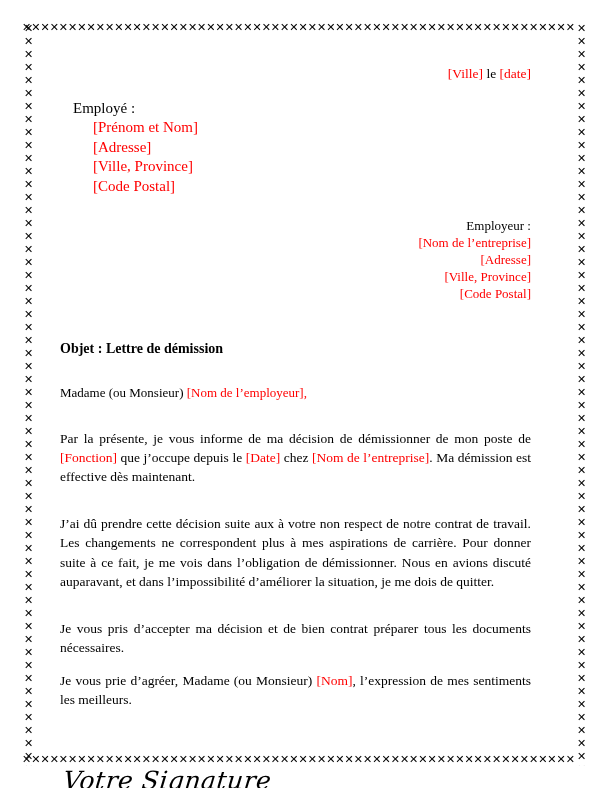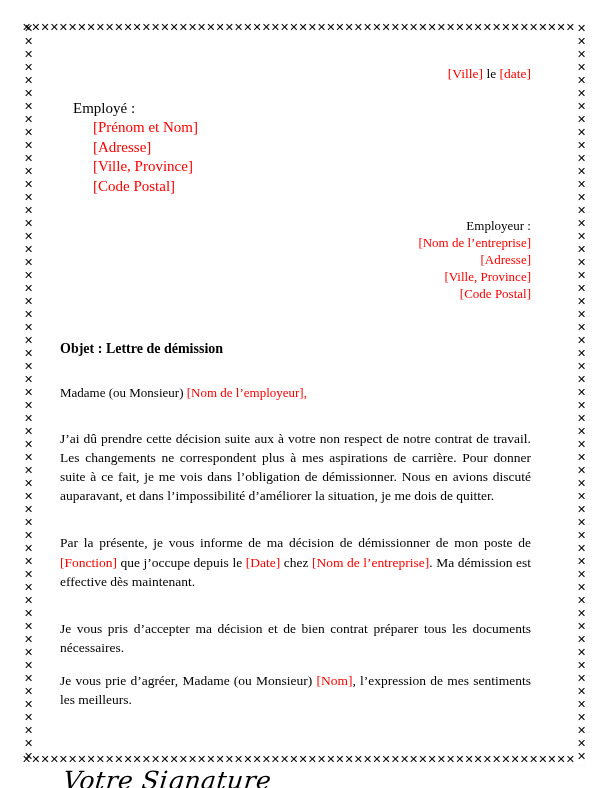--- a/index.html
+++ b/index.html
@@ -169,25 +169,25 @@
       <span class="addr-line red">[Ville,  Province]</span>
       <span class="addr-line red">[Code Postal]</span>
     </div>
 
     <div class="subject">Objet : Lettre de démission</div>
 
     <div class="salutation">
       <span class="blk">Madame (ou Monsieur) </span><span class="red">[Nom de l’employeur],</span>
     </div>
 
-    <div class="para">J’ai dû prendre cette décision suite aux à votre non respect de notre contrat de travail. Les changements ne correspondent plus à mes aspirations de carrière. Pour donner suite à ce fait, je me vois dans l’obligation de démissionner. Nous en avions discuté auparavant, et dans l’impossibilité d’améliorer la situation, je me dois de quitter.</div>
-
     <div class="para">
       <span class="blk">Par la présente, je vous informe de ma décision de démissionner de mon poste de </span><span class="red">[Fonction]</span><span class="blk"> que j’occupe depuis le </span><span class="red">[Date]</span><span class="blk"> chez </span><span class="red">[Nom de l’entreprise]</span><span class="blk">. Ma démission est effective dès maintenant.</span>
     </div>
+
+    <div class="para">J’ai dû prendre cette décision suite aux à votre non respect de notre contrat de travail. Les changements ne correspondent plus à mes aspirations de carrière. Pour donner suite à ce fait, je me vois dans l’obligation de démissionner. Nous en avions discuté auparavant, et dans l’impossibilité d’améliorer la situation, je me dois de quitter.</div>
 
     <div class="para">Je vous pris d’accepter ma décision et de bien contrat préparer tous les documents nécessaires.</div>
 
     <div class="para tight">
       <span class="blk">Je vous prie d’agréer, Madame (ou Monsieur) </span><span class="red">[Nom]</span><span class="blk">, l’expression de mes sentiments les meilleurs.</span>
     </div>
 
     <div class="signature-block">
       <span class="signature-script">Votre Signature</span>
       

